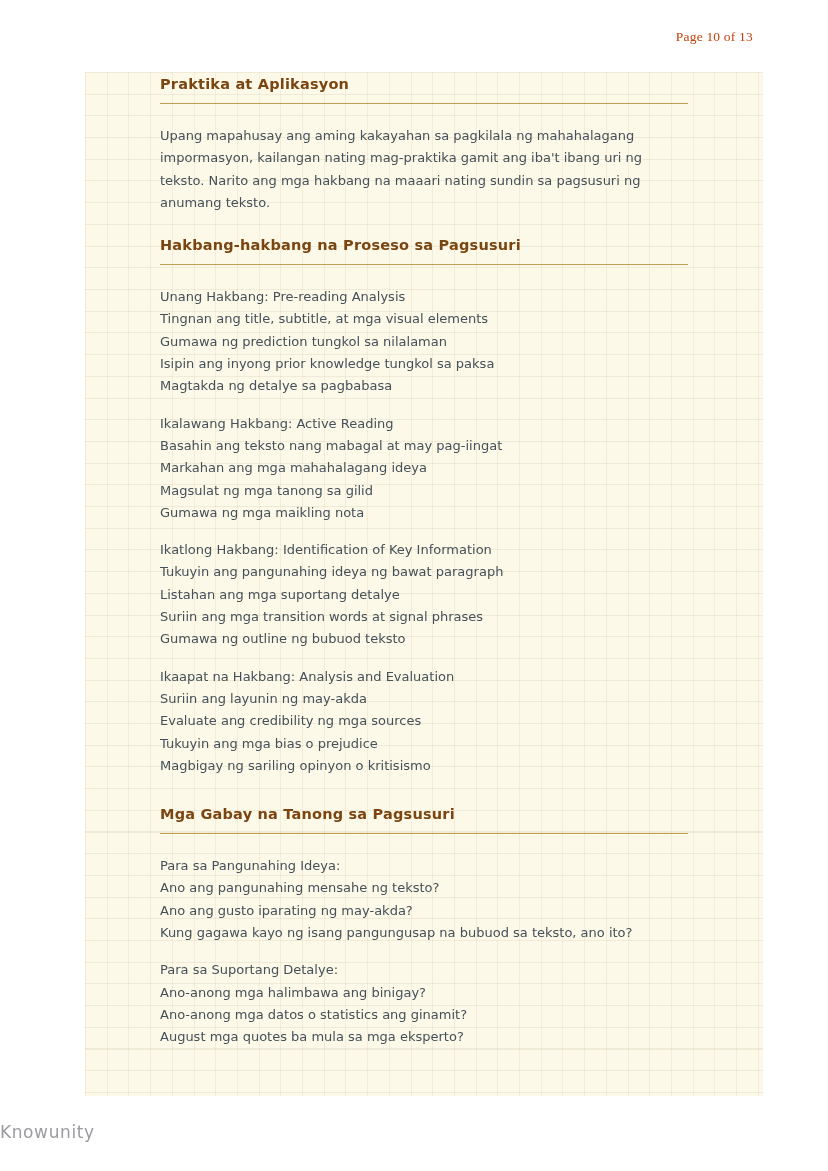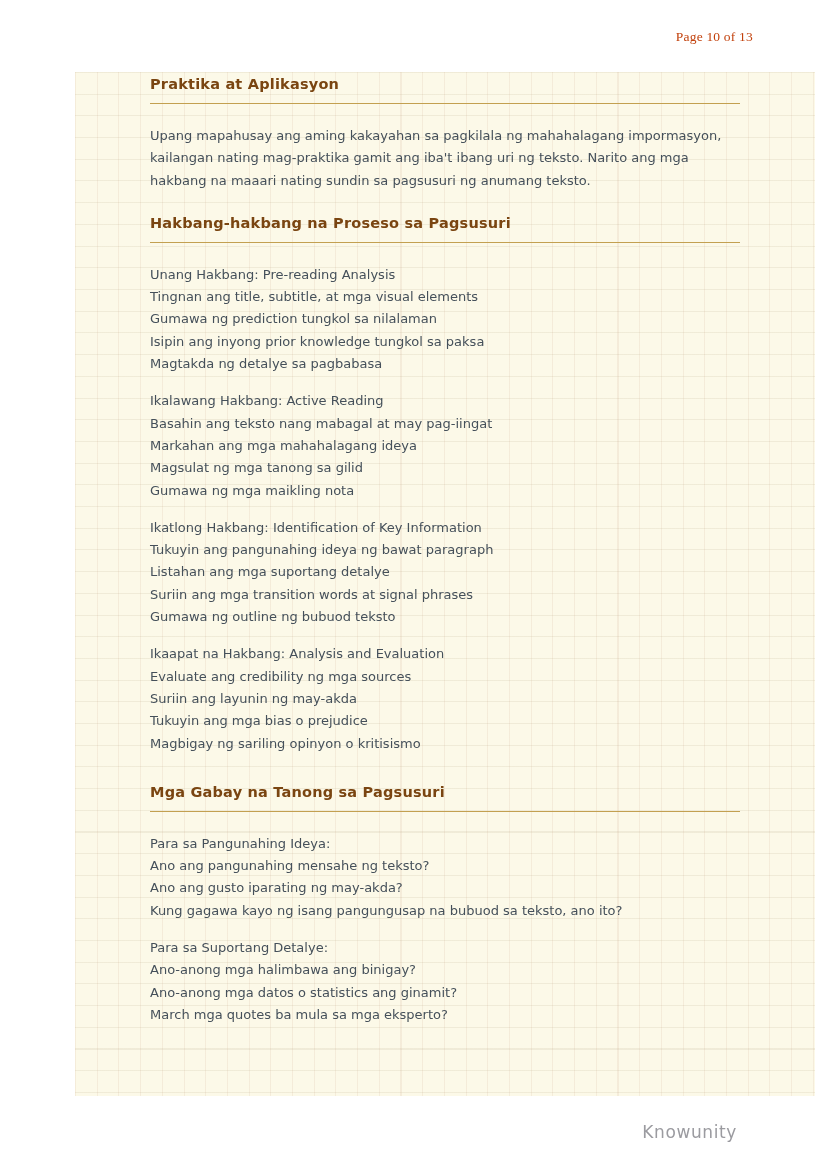--- a/index.html
+++ b/index.html
@@ -8,21 +8,21 @@
     background:#ffffff;
     font-family:"DejaVu Sans","Liberation Sans",sans-serif;
     -webkit-font-smoothing:antialiased;
   }
   .page-indicator{
     position:absolute;top:29px;right:75px;
     font-family:"Liberation Serif","DejaVu Serif",serif;
     font-size:13.5px;color:#c2410c;letter-spacing:0.2px;
   }
   .sheet{
-    position:absolute;left:75px;top:72px;width:740px;height:1024px;
+    position:absolute;left:85px;top:72px;width:678px;height:1024px;
     background-color:#fcf9e8;
     background-image:
       repeating-linear-gradient(to right, rgba(193,146,118,0.13) 0 1px, transparent 1px 21.7px),
       repeating-linear-gradient(to bottom, rgba(178,163,130,0.16) 0 1px, transparent 1px 21.7px);
     box-sizing:border-box;
   }
   .content{
     padding:2px 75px 0 75px;
     color:#45505a;
     font-size:13px;line-height:22.3px;
@@ -33,21 +33,21 @@
     padding-bottom:9px;margin:0 0 21px 0;
     border-bottom:1px solid #c3a050;
     letter-spacing:0.2px;
   }
   .doc-heading.spaced{margin-top:27px;}
   .intro{margin:0 0 21px 0;}
   .line-block{margin:0 0 15px 0;}
   .line-block .line{white-space:nowrap;}
   .footer-brand{
     position:absolute;top:1122px;left:0;width:737px;
-    text-align:right;color:#9b9ba0;font-size:17px;letter-spacing:0.6px;
+    text-align:left;color:#9b9ba0;font-size:17px;letter-spacing:0.6px;
   }
 </style>
 </head>
 <body>
 
 <div class="page-indicator">Page 10 of 13</div>
 
 <div class="sheet">
   <div class="content">
 
@@ -76,38 +76,38 @@
     <div class="line-block">
       <div class="line">Ikatlong Hakbang: Identification of Key Information</div>
       <div class="line">Tukuyin ang pangunahing ideya ng bawat paragraph</div>
       <div class="line">Listahan ang mga suportang detalye</div>
       <div class="line">Suriin ang mga transition words at signal phrases</div>
       <div class="line">Gumawa ng outline ng bubuod teksto</div>
     </div>
 
     <div class="line-block">
       <div class="line">Ikaapat na Hakbang: Analysis and Evaluation</div>
+      <div class="line">Suriin ang layunin ng may-akda</div>
       <div class="line">Evaluate ang credibility ng mga sources</div>
-      <div class="line">Suriin ang layunin ng may-akda</div>
       <div class="line">Tukuyin ang mga bias o prejudice</div>
       <div class="line">Magbigay ng sariling opinyon o kritisismo</div>
     </div>
 
     <div class="doc-heading spaced">Mga Gabay na Tanong sa Pagsusuri</div>
 
     <div class="line-block">
       <div class="line">Para sa Pangunahing Ideya:</div>
       <div class="line">Ano ang pangunahing mensahe ng teksto?</div>
       <div class="line">Ano ang gusto iparating ng may-akda?</div>
       <div class="line">Kung gagawa kayo ng isang pangungusap na bubuod sa teksto, ano ito?</div>
     </div>
 
     <div class="line-block">
       <div class="line">Para sa Suportang Detalye:</div>
       <div class="line">Ano-anong mga halimbawa ang binigay?</div>
       <div class="line">Ano-anong mga datos o statistics ang ginamit?</div>
-      <div class="line">March mga quotes ba mula sa mga eksperto?</div>
+      <div class="line">August mga quotes ba mula sa mga eksperto?</div>
     </div>
 
   </div>
 </div>
 
 <div class="footer-brand">Knowunity</div>
 
 </body></html>

